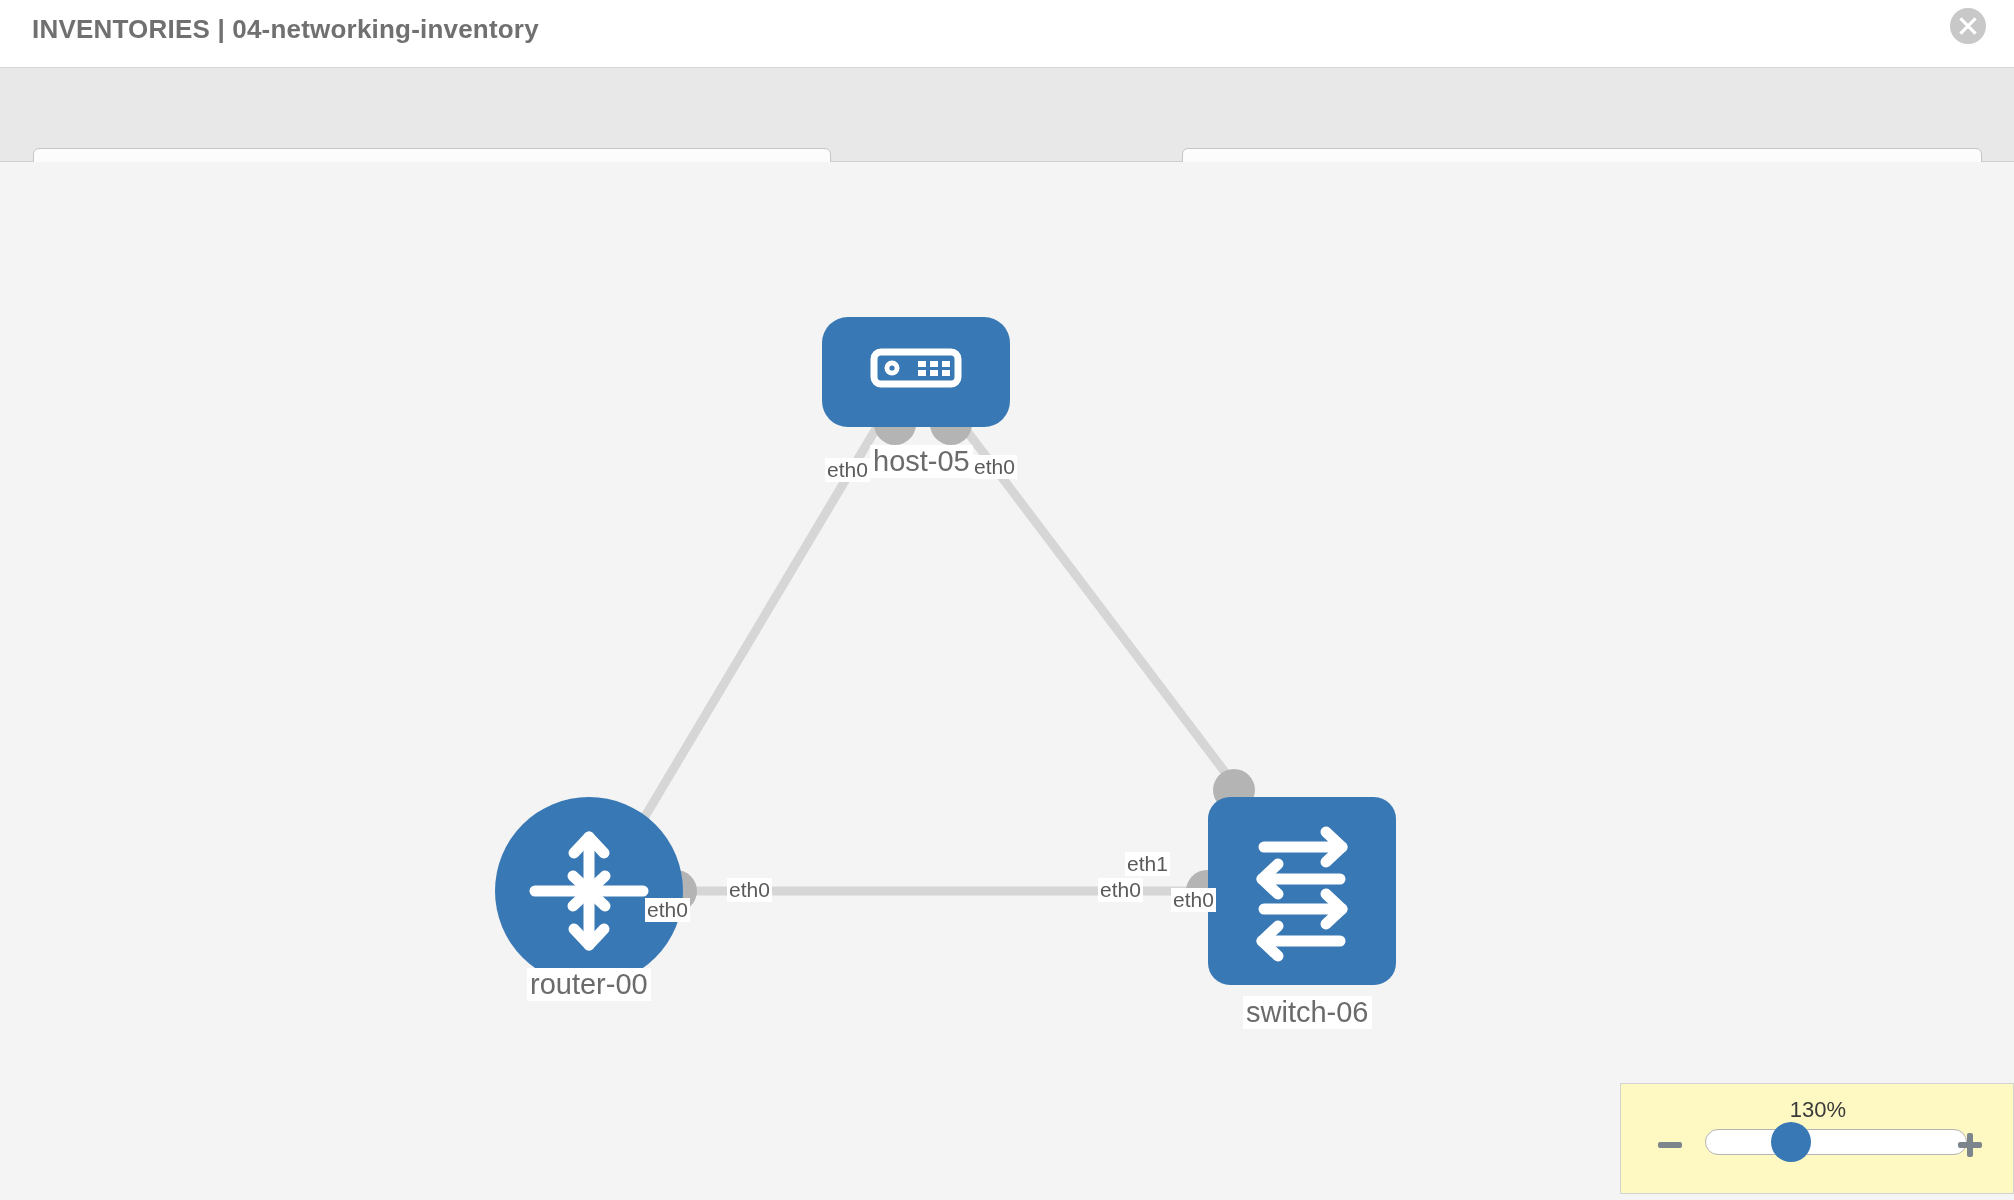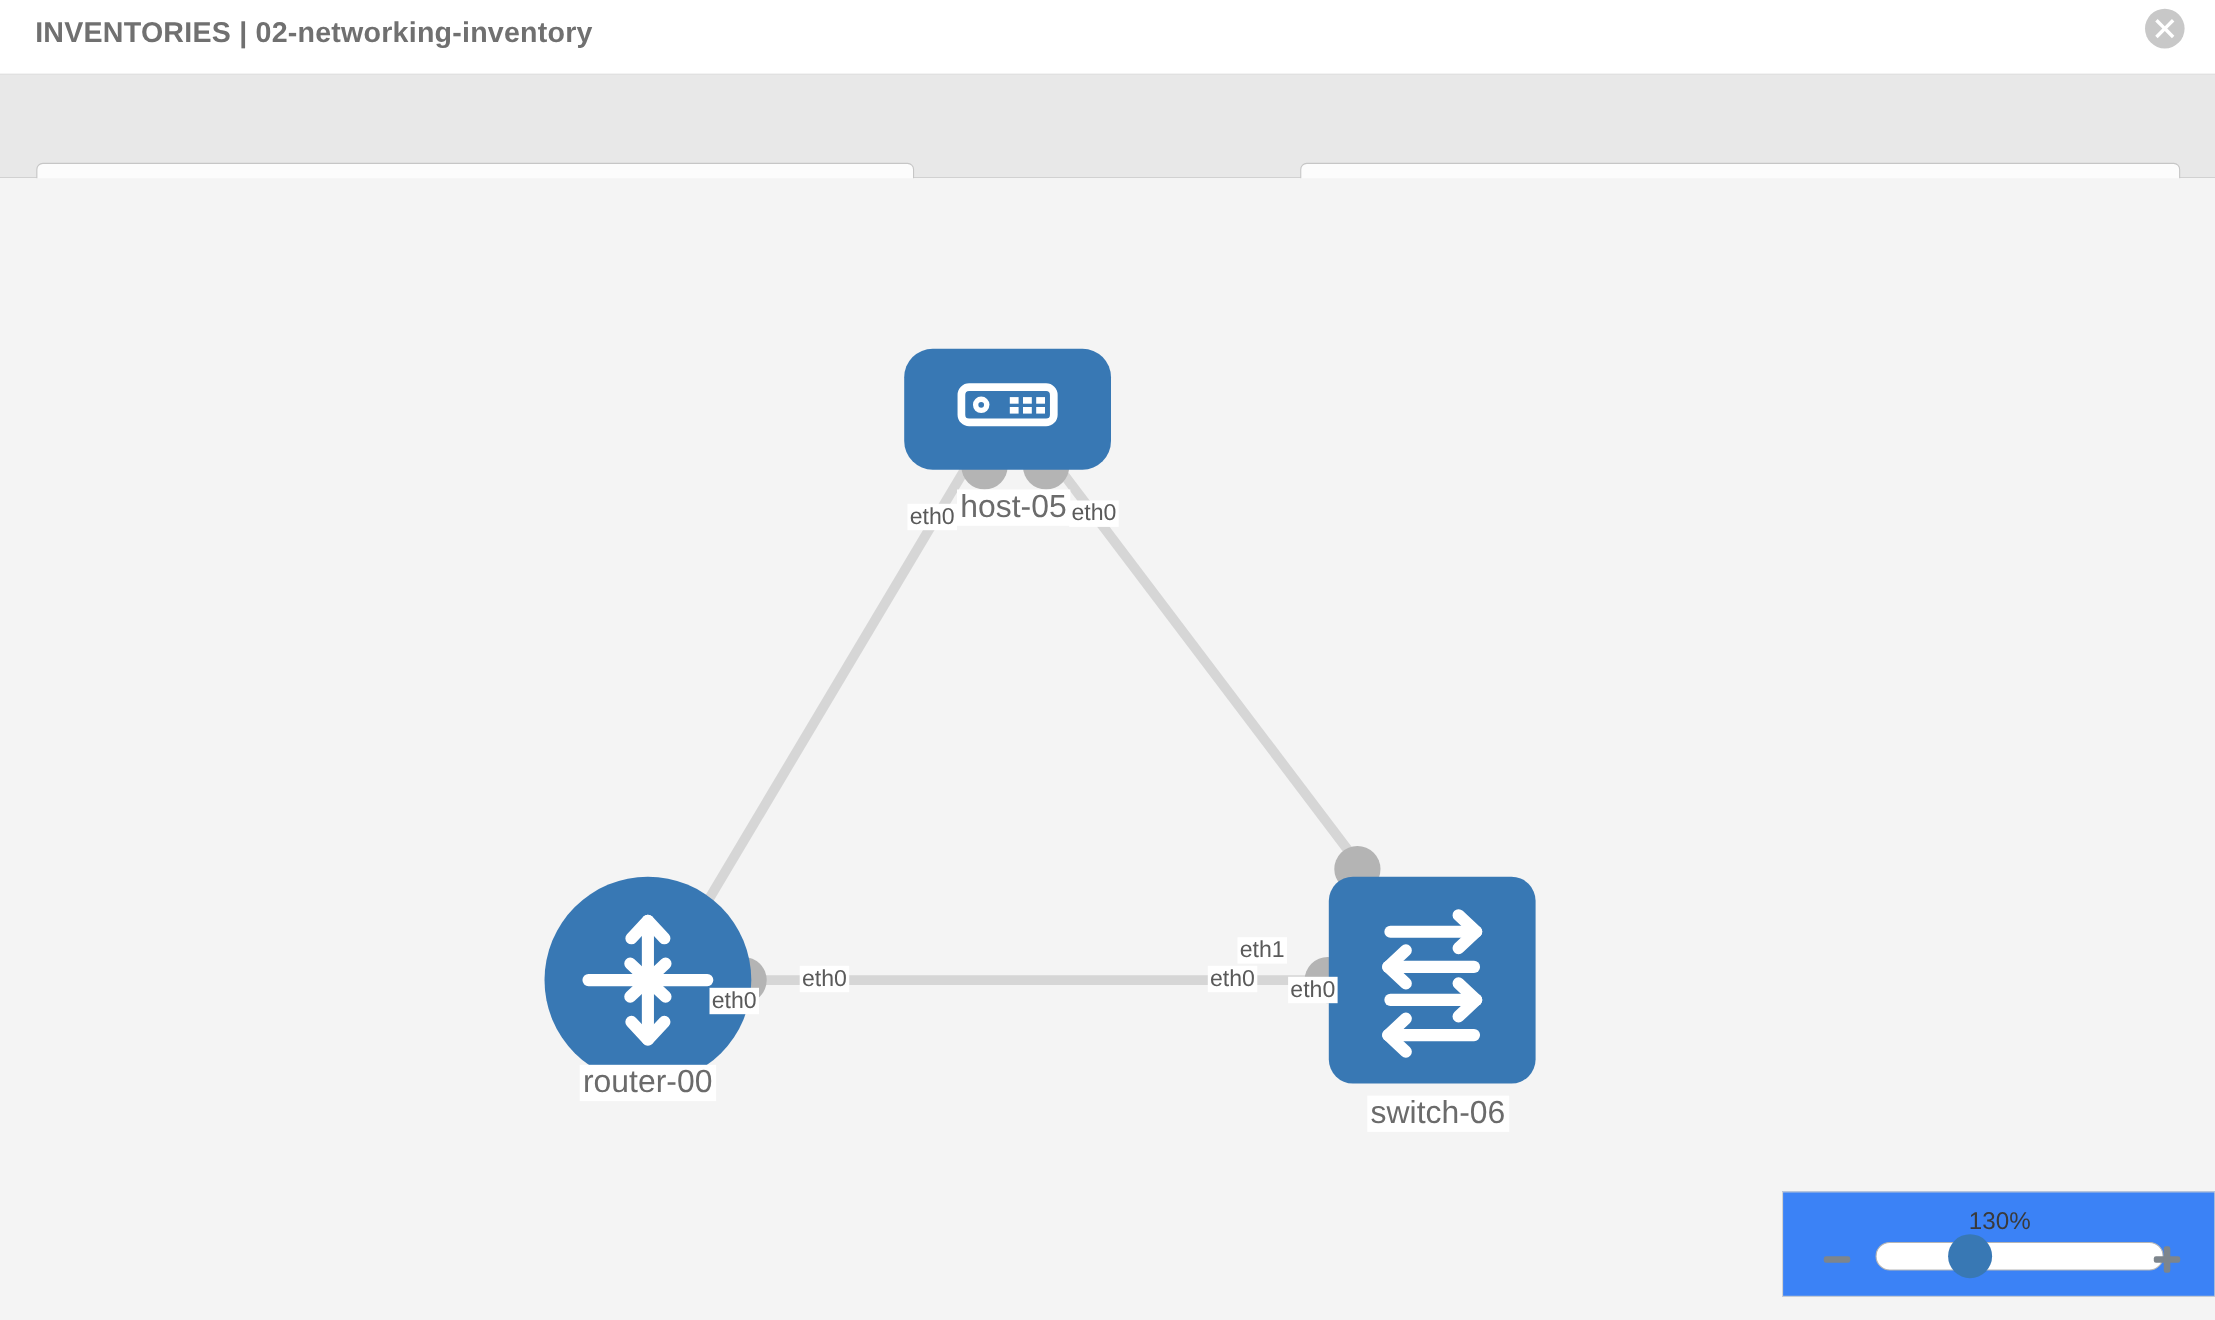--- a/index.html
+++ b/index.html
@@ -139,22 +139,22 @@
     background: #ffffff;
     white-space: nowrap;
     padding: 0 2px;
     text-align: center;
   }
 
   
   .zoom-panel {
     position: absolute;
     left: 1620px; top: 1083px;
-    width: 394px; height: 96px;
-    background: #3b82f6;
+    width: 394px; height: 111px;
+    background: #fef9c3;
     border: 1px solid #d2d2d2;
   }
   .zoom-value {
     position: absolute;
     left: 0; top: 13px;
     width: 394px;
     text-align: center;
     font-size: 22px;
     color: #3a3a3a;
   }
@@ -182,21 +182,21 @@
     background: #3878b4;
     cursor: pointer;
   }
 </style>
 </head>
 <body>
 
 <div id="app">
 
   <div class="header">
-    <div class="page-title">INVENTORIES | 02-networking-inventory</div>
+    <div class="page-title">INVENTORIES | 04-networking-inventory</div>
     <div class="close-btn">
       <svg width="36" height="36" viewBox="0 0 36 36" aria-hidden="true">
         <path d="M11.5 9.3 L18 15.8 L24.5 9.3 L26.7 11.5 L20.2 18 L26.7 24.5 L24.5 26.7 L18 20.2 L11.5 26.7 L9.3 24.5 L15.8 18 L9.3 11.5 Z" fill="#ffffff"></path>
       </svg>
     </div>
   </div>
 
   <div class="toolbar">
 
     <div class="select-box" id="actions-select">

